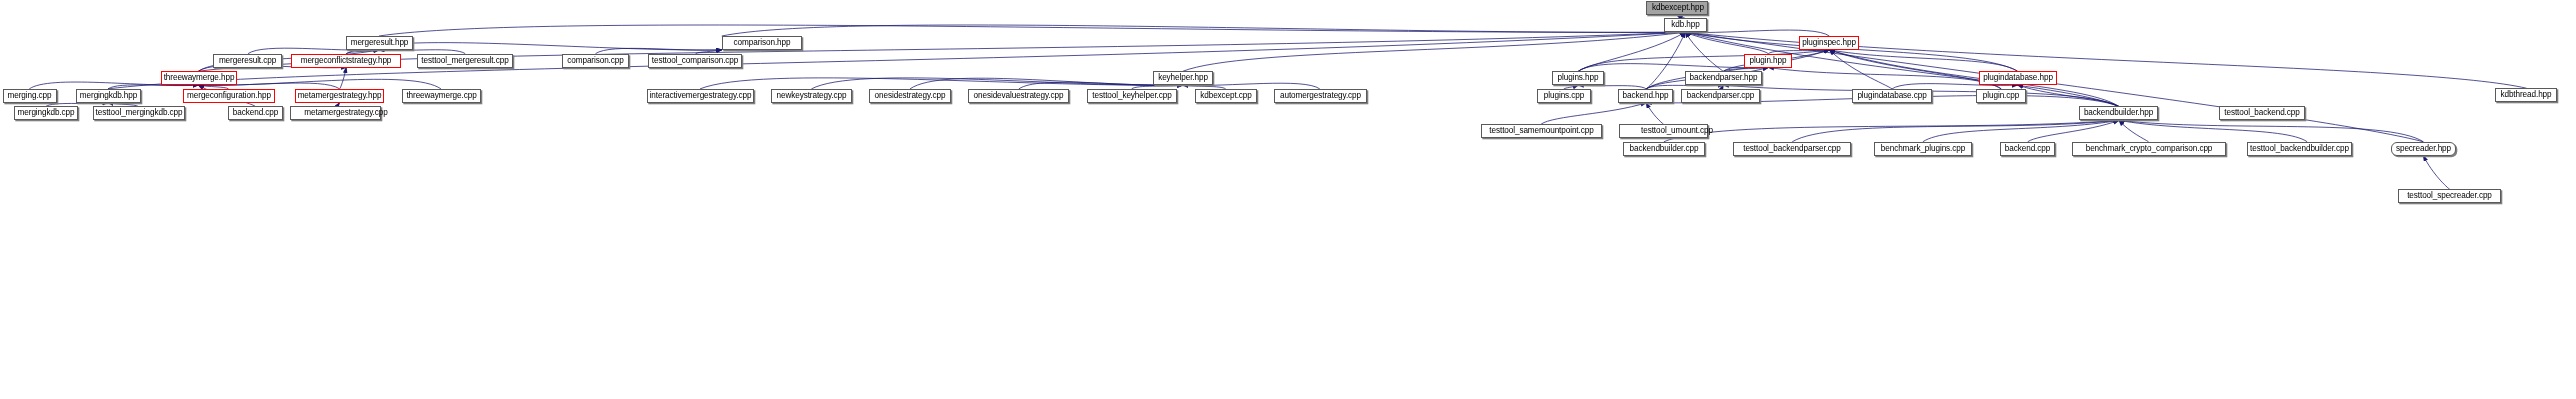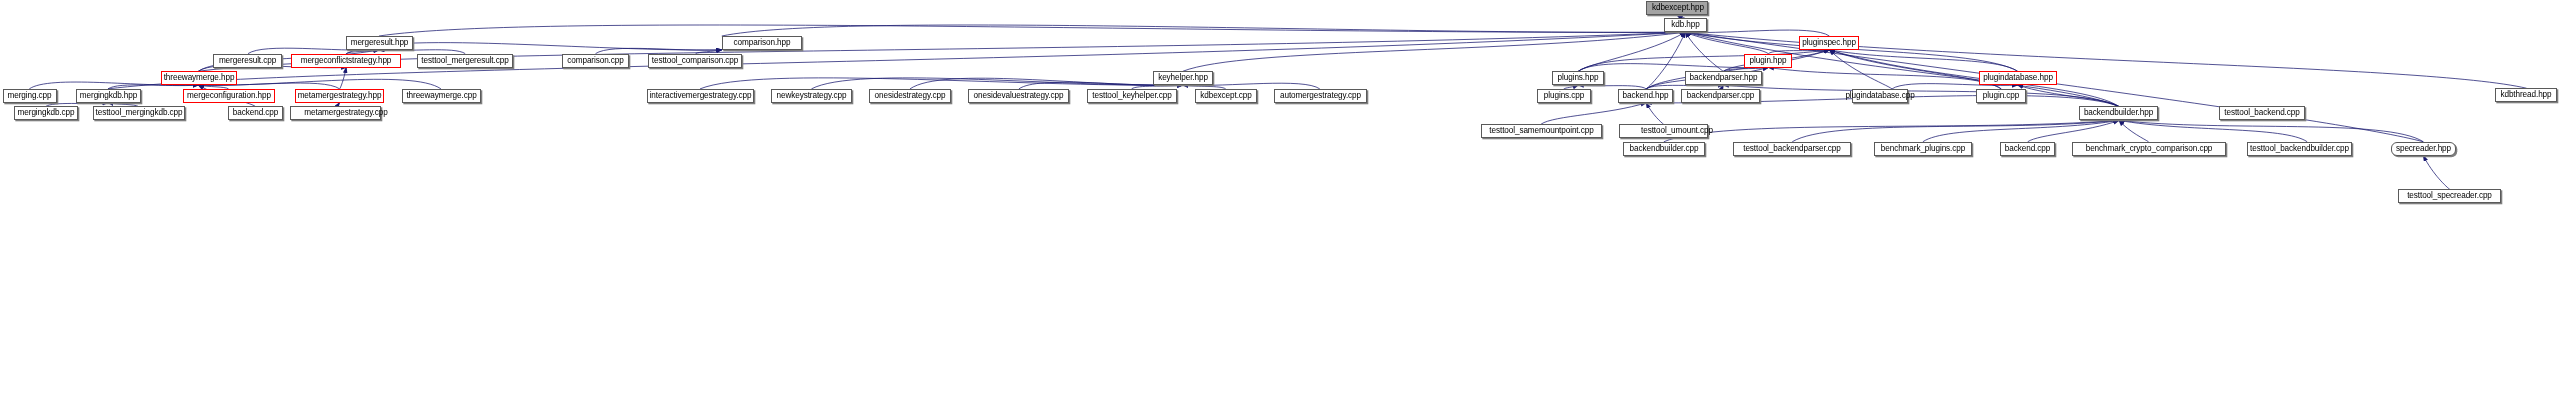--- a/index.html
+++ b/index.html
@@ -182,21 +182,21 @@
       </div>
       <div class="node shadow" style="left: 1618px; top: 89px; width: 55px;">
         <span>backend.hpp</span>
       </div>
       <div class="node shadow" style="left: 1537px; top: 89px; width: 54px;">
         <span>plugins.cpp</span>
       </div>
       <div class="node shadow" style="left: 1681px; top: 89px; width: 79px;">
         <span>backendparser.cpp</span>
       </div>
-      <div class="node shadow" style="left: 1852px; top: 89px; width: 56px;">
+      <div class="node shadow" style="left: 1852px; top: 89px; width: 80px;">
         <span>plugindatabase.cpp</span>
       </div>
       <div class="node shadow" style="left: 1976px; top: 89px; width: 50px;">
         <span>plugin.cpp</span>
       </div>
       <div class="node shadow" style="left: 2.5px; top: 89px; width: 54px;">
         <span>merging.cpp</span>
       </div>
       <div class="node shadow" style="left: 76px; top: 89px; width: 65px;">
         <span>mergingkdb.hpp</span>

